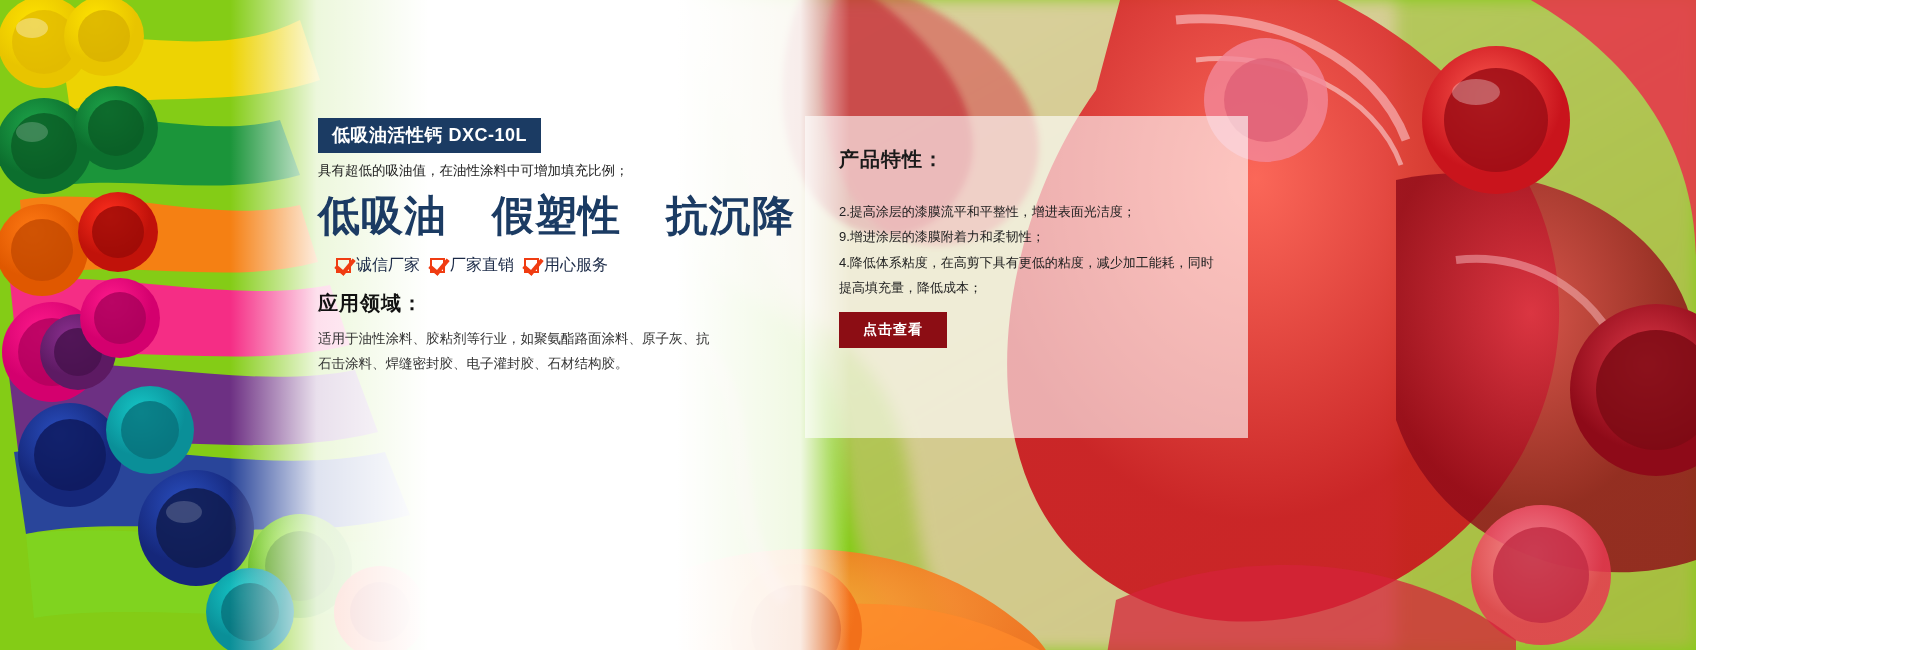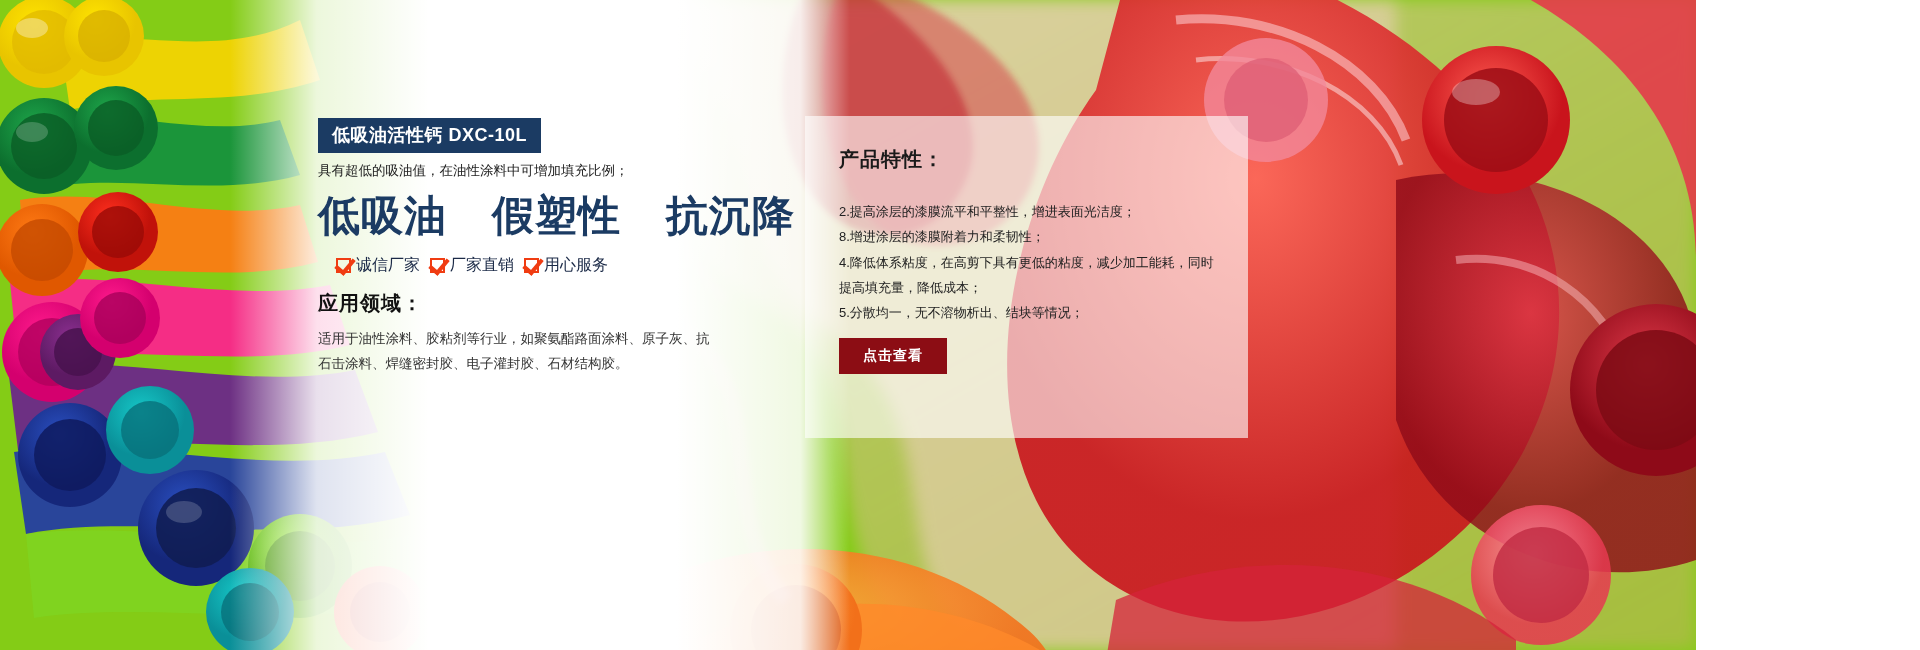--- a/index.html
+++ b/index.html
@@ -361,22 +361,21 @@
 
     <div class="section-body">适用于油性涂料、胶粘剂等行业，如聚氨酯路面涂料、原子灰、抗石击涂料、焊缝密封胶、电子灌封胶、石材结构胶。</div>
   </div>
 
   <div class="panel">
     <div class="panel-inner">
       <div class="panel-title">产品特性：</div>
 
       <div class="panel-list">
         <p>2.提高涂层的漆膜流平和平整性，增进表面光洁度；</p>
-        <p>8.增进涂层的漆膜附着力和柔韧性；</p>
+        <p>9.增进涂层的漆膜附着力和柔韧性；</p>
         <p>4.降低体系粘度，在高剪下具有更低的粘度，减少加工能耗，同时提高填充量，降低成本；</p>
-        <p>5.分散均一，无不溶物析出、结块等情况；</p>
       </div>
 
       <button class="cta">点击查看</button>
     </div>
   </div>
 
 </div>
 
 </body></html>

